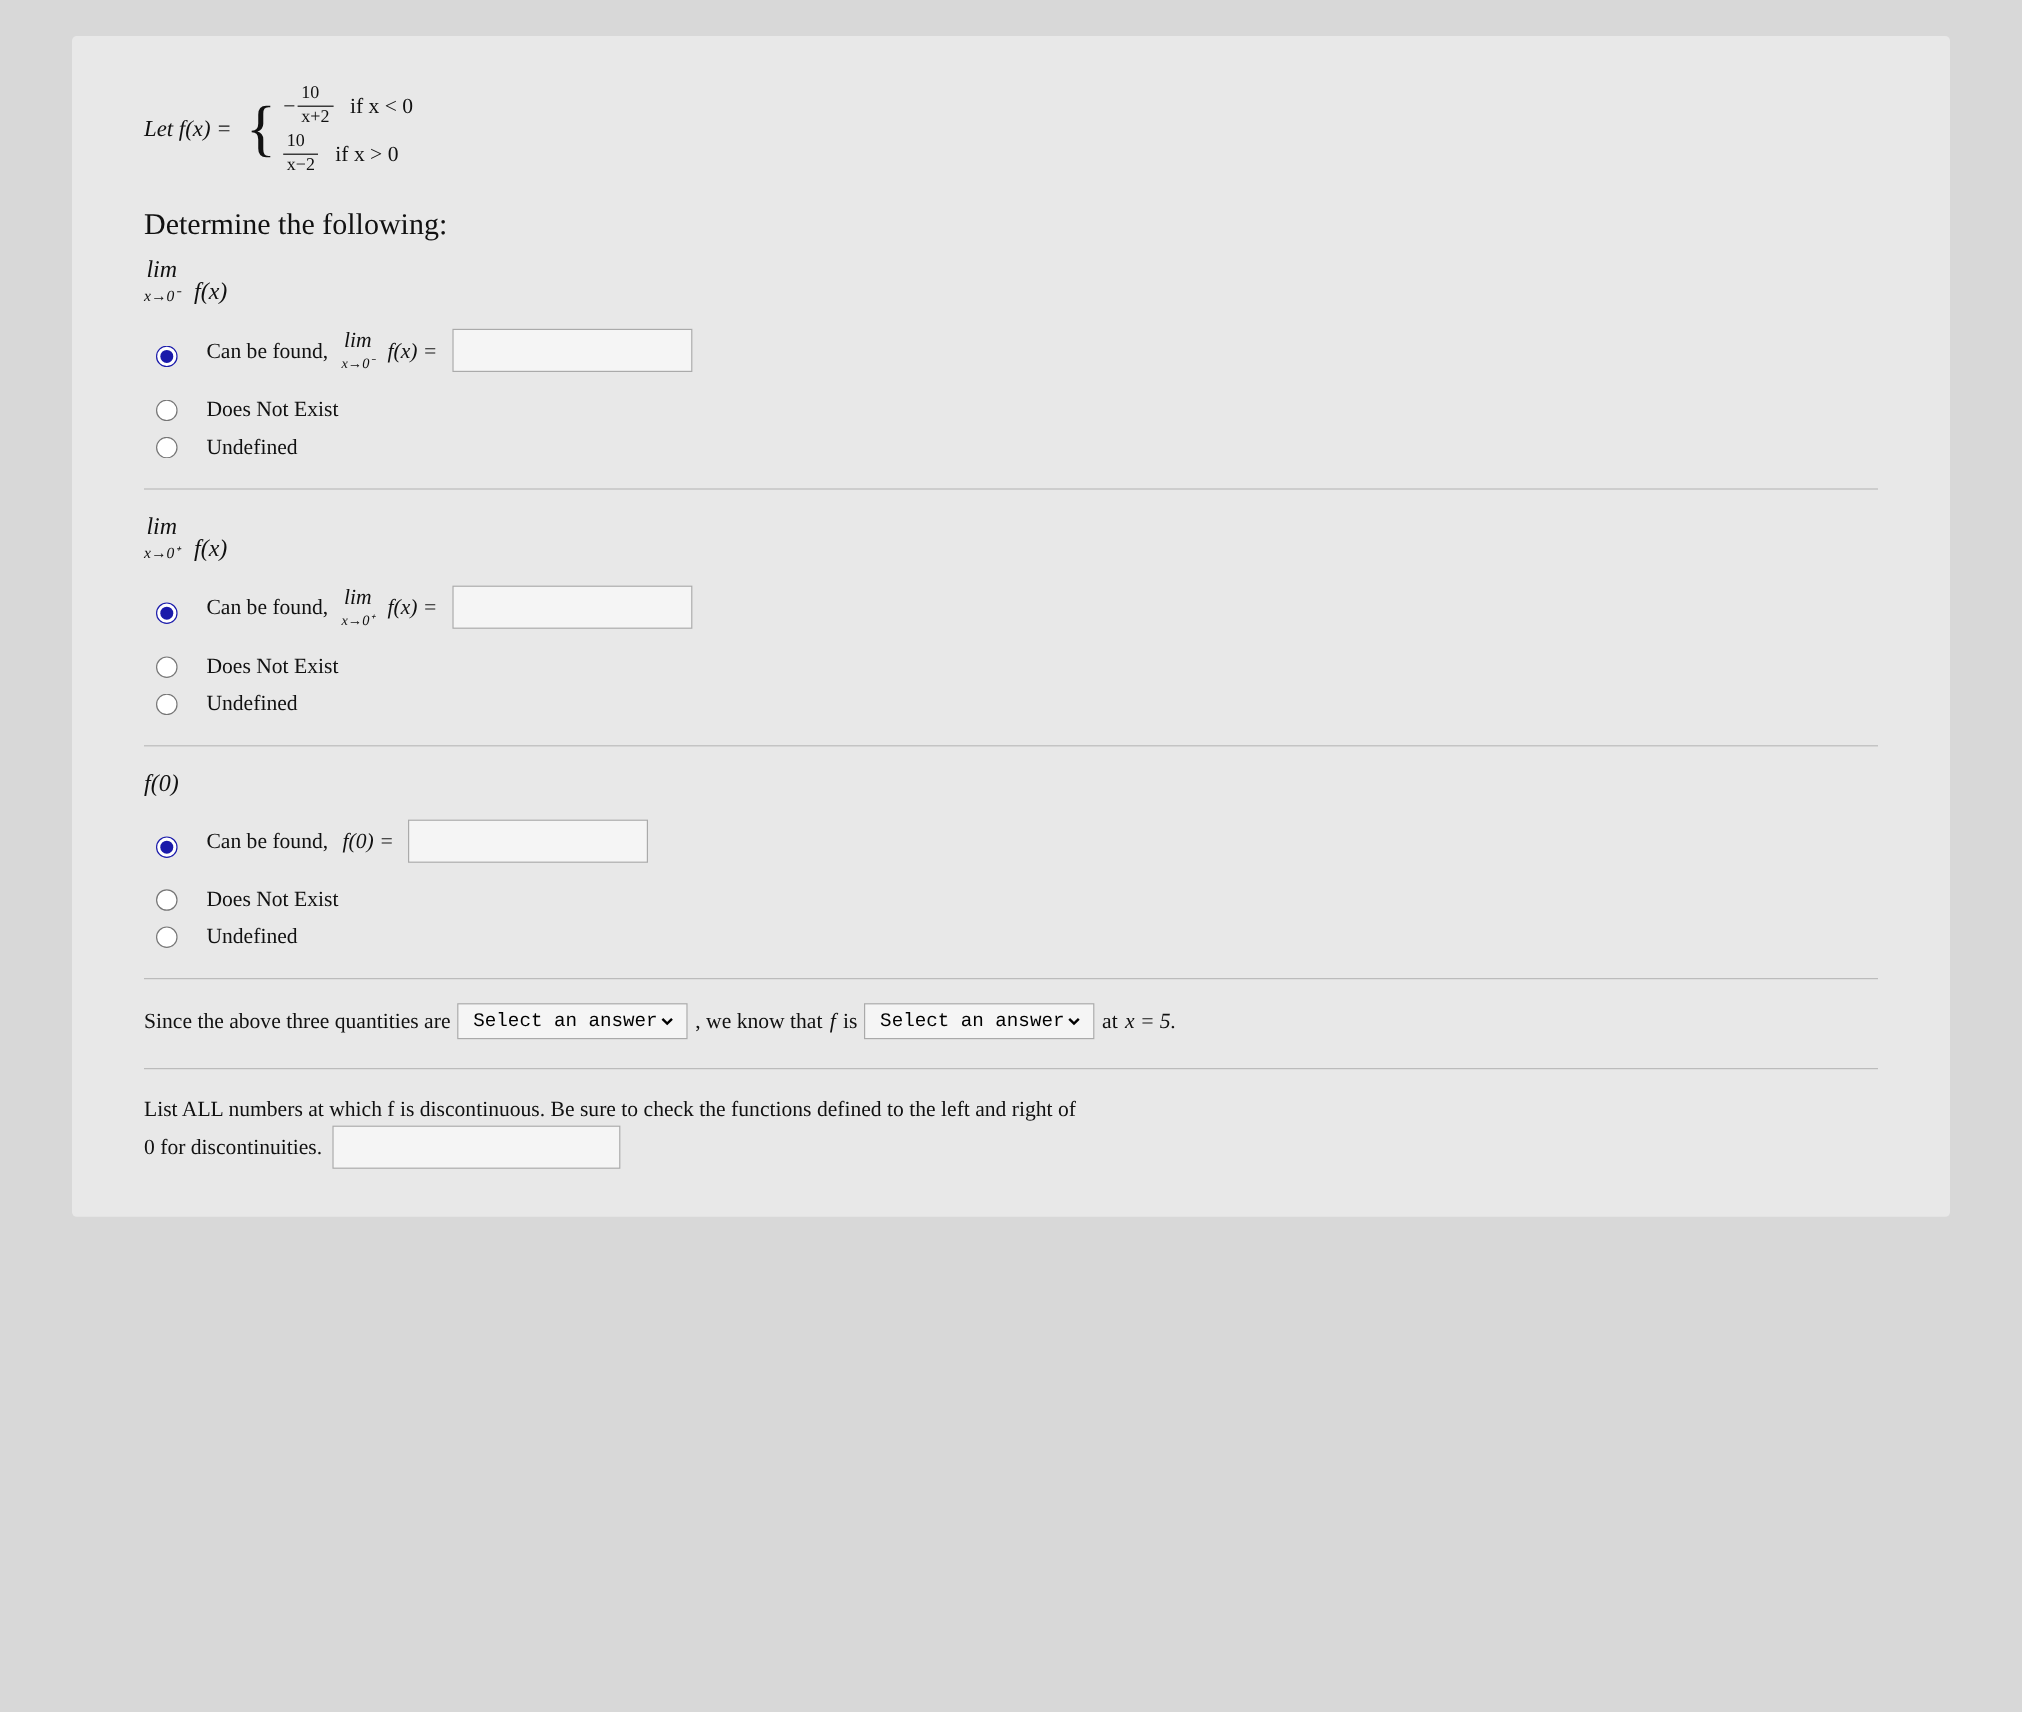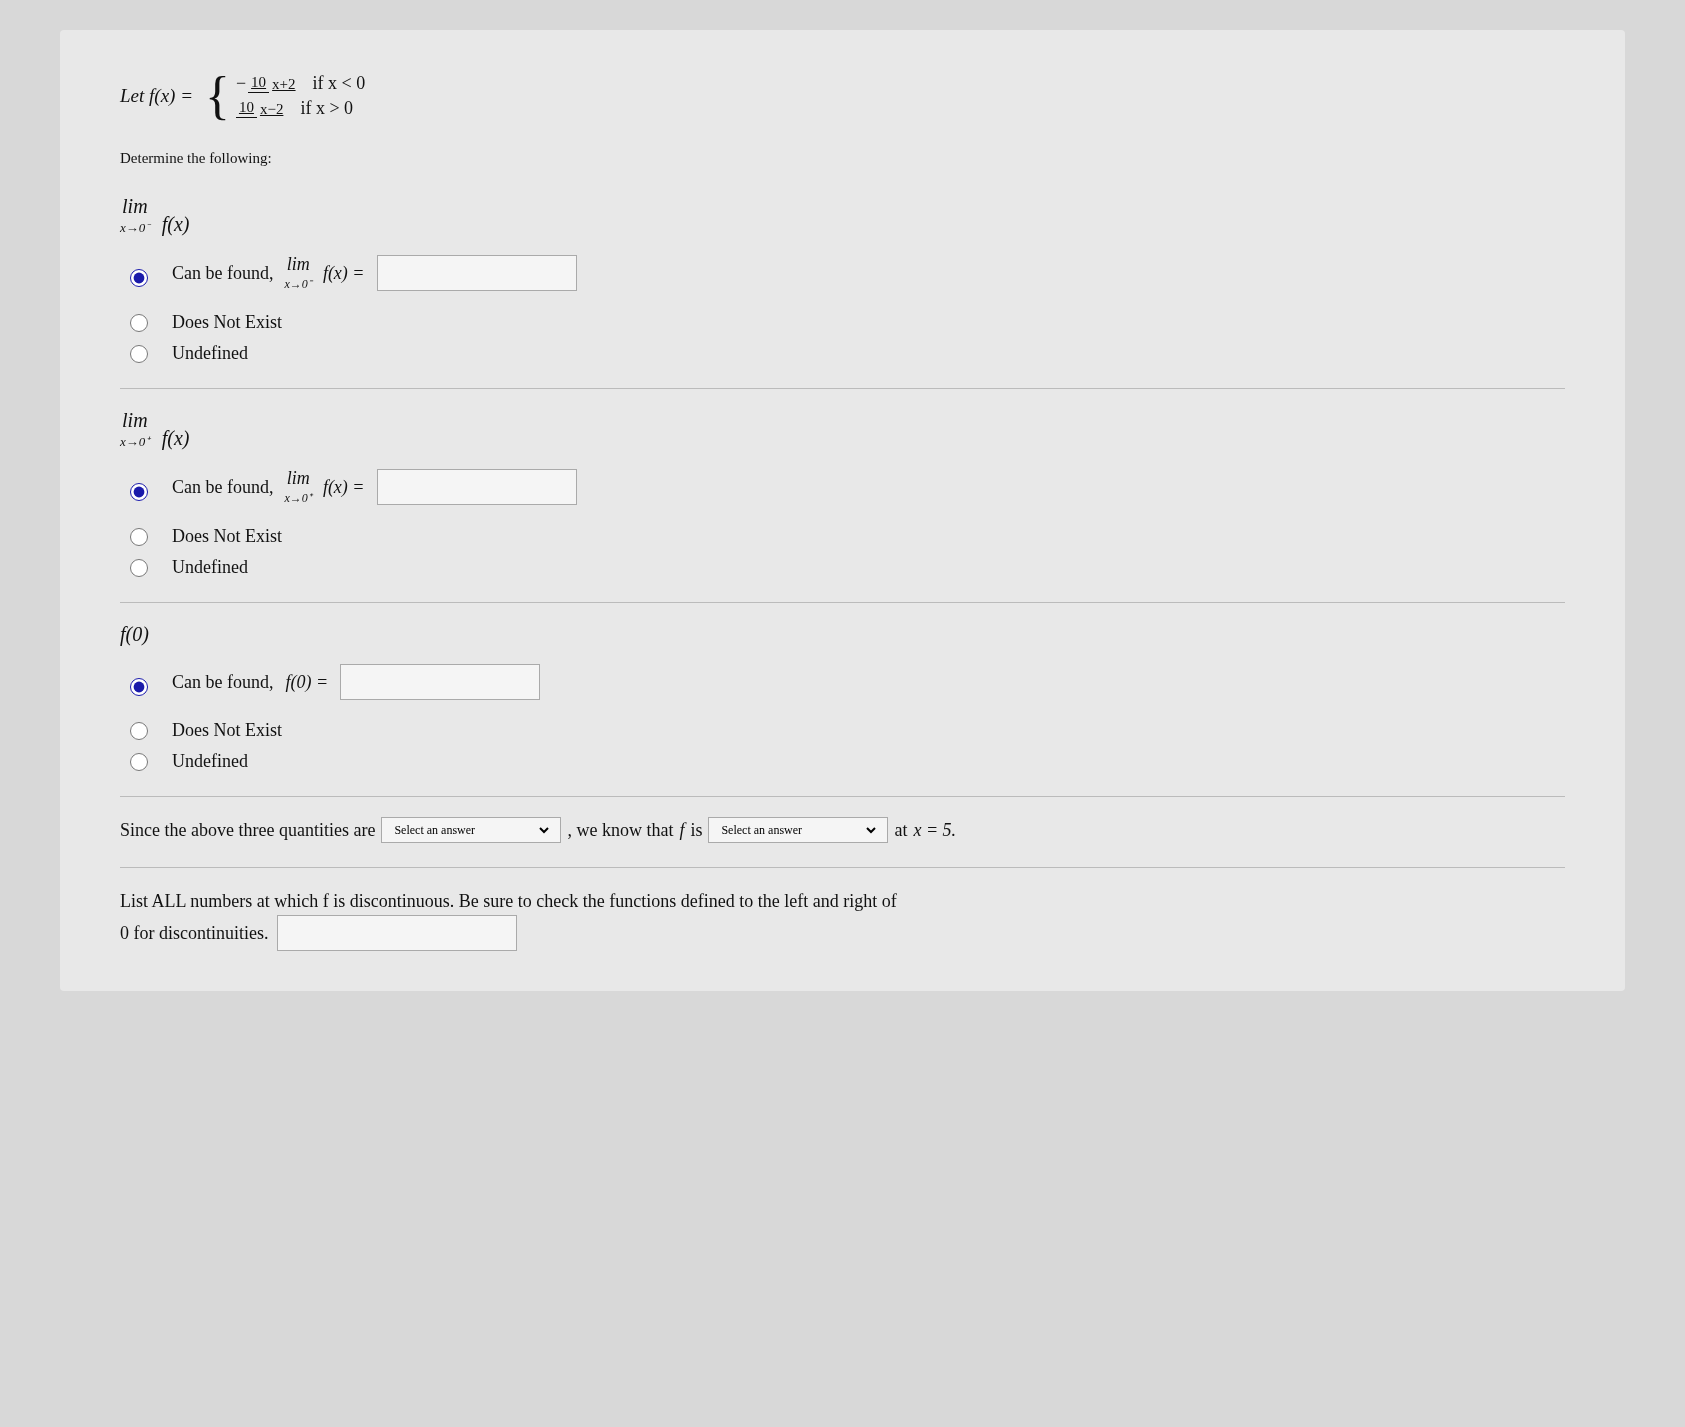--- a/index.html
+++ b/index.html
@@ -55,47 +55,46 @@
 
     .case-row {
       display: flex;
       align-items: center;
       gap: 14px;
       font-size: 18px;
     }
 
     .fraction {
       display: inline-flex;
-      align-items: center;
+      flex-direction: column;
       font-size: 16px;
       vertical-align: middle;
       line-height: 1.1;
-      text-decoration: underline;
     }
 
     .fraction .num {
       border-bottom: 1.5px solid #111;
       padding: 0 3px 1px 3px;
       font-size: 15px;
     }
 
     .fraction .den {
       padding: 1px 3px 0 3px;
       font-size: 15px;
     }
 
     .neg-frac {
       display: inline-flex;
       align-items: center;
       gap: 2px;
     }
 
     .determine-label {
-      margin-bottom: 28px;
-      font-size: 15px;
+      margin-bottom: 12px;
+      font-size: 25px;
     }
 
     .section-block {
       margin-bottom: 20px;
     }
 
     .limit-heading {
       font-size: 20px;
       margin-bottom: 18px;
       display: flex;
@@ -170,22 +169,22 @@
       font-size: 16px;
       font-family: Georgia, serif;
       min-width: 180px;
       cursor: pointer;
       position: relative;
     }
 
     .dropdown-select select {
       border: none;
       background: transparent;
-      font-size: 12px;
-      font-family: Liberation Serif, serif;
+      font-size: 16px;
+      font-family: Liberation Mono, monospace;
       outline: none;
       width: 100%;
       cursor: pointer;
       -webkit-appearance: auto;
     }
 
     .x-equals {
       font-style: italic;
       font-size: 18px;
     }

